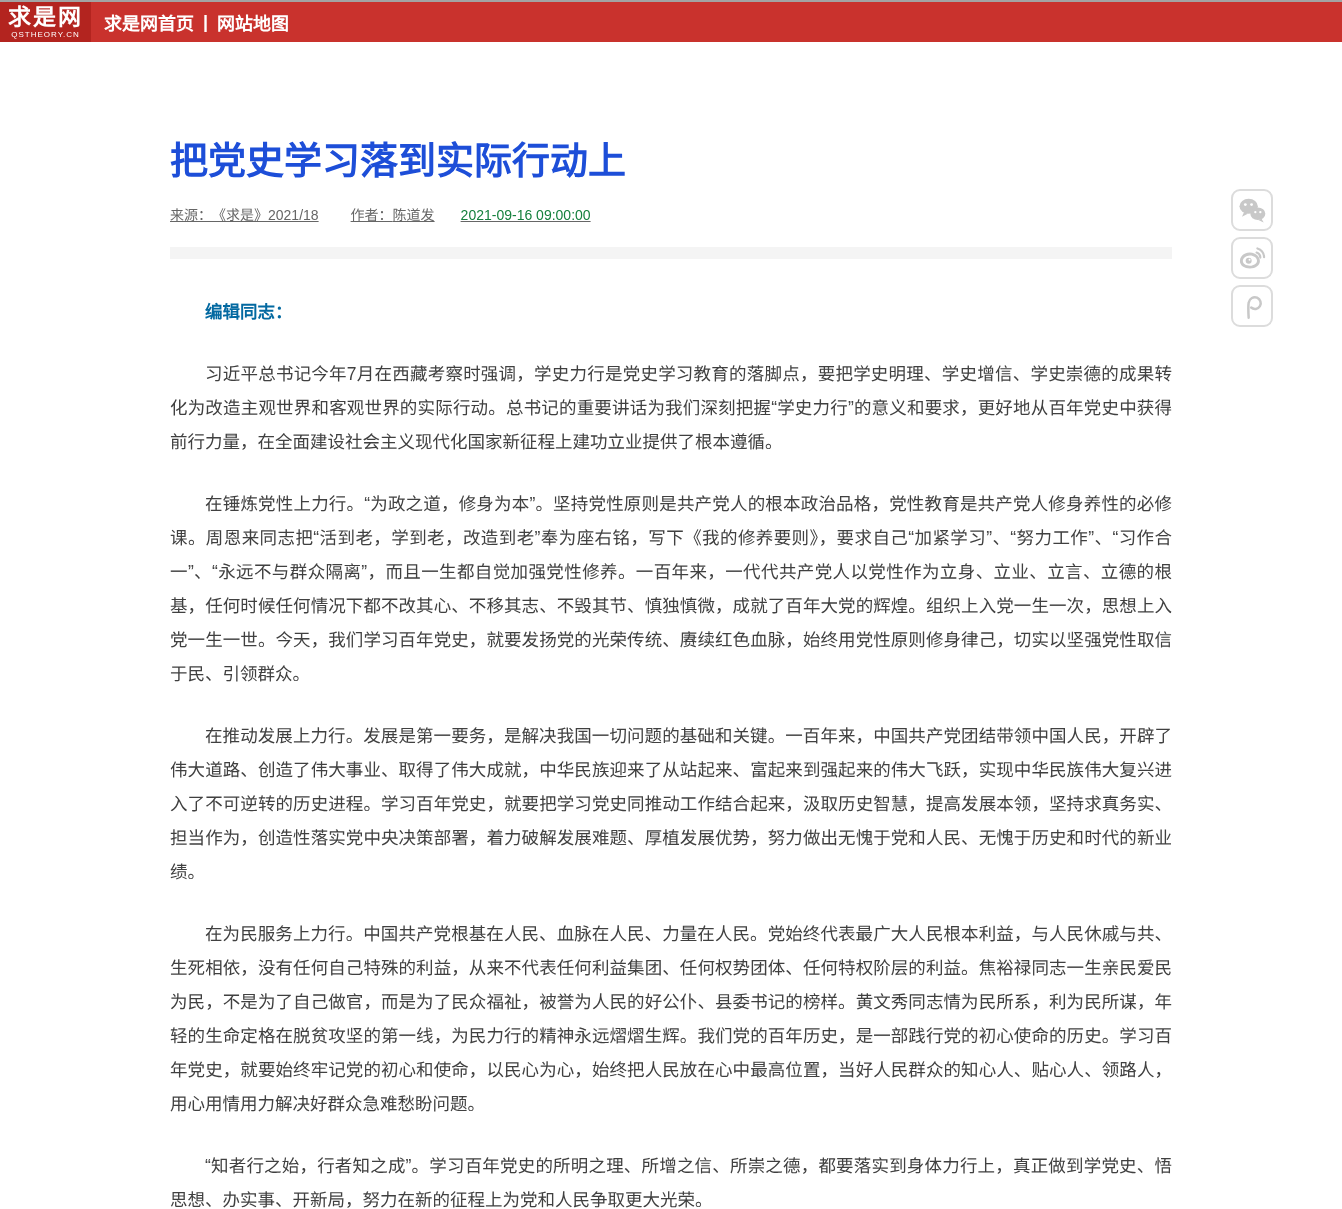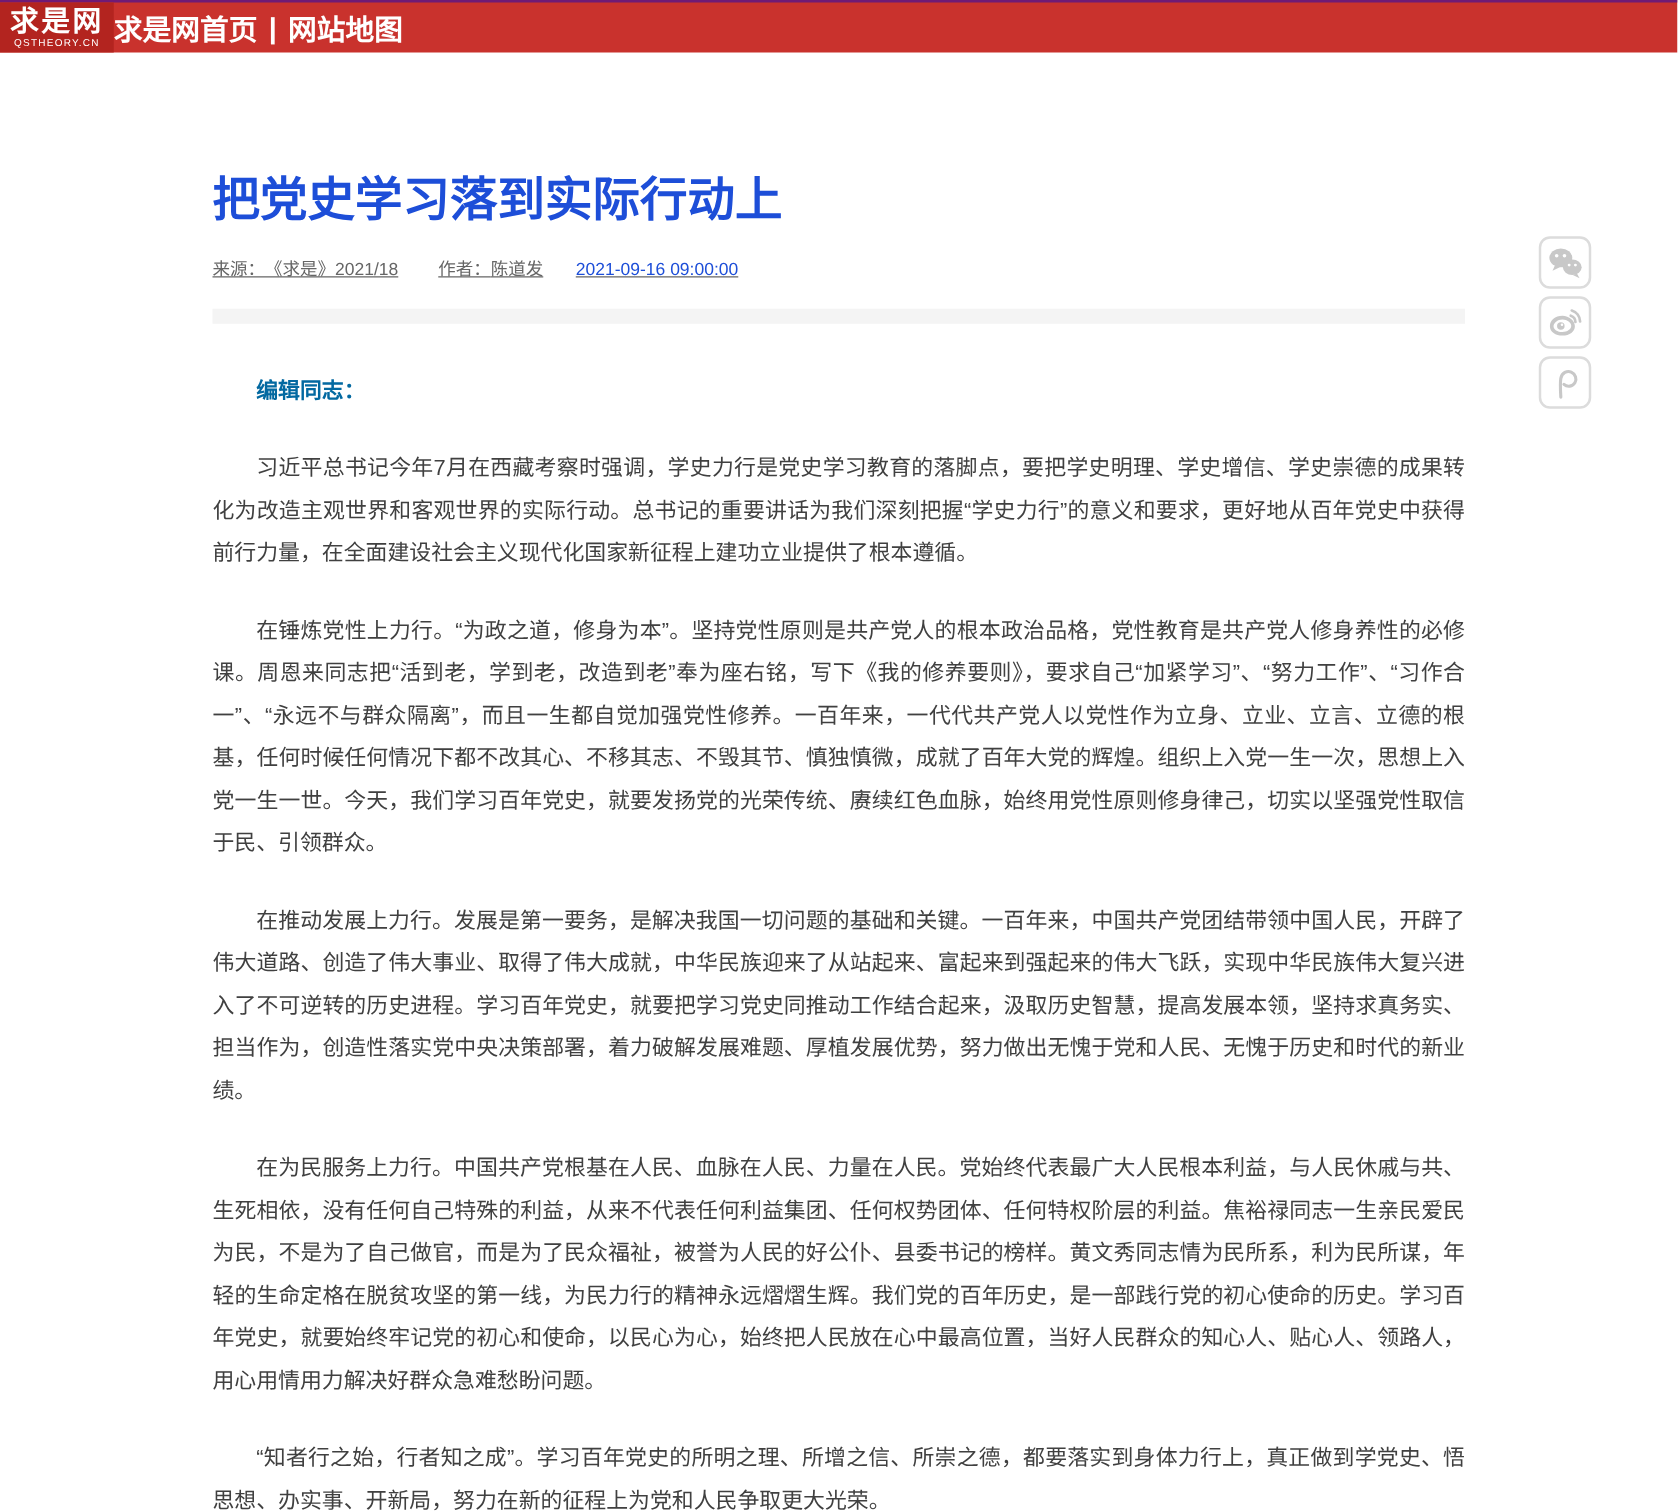--- a/index.html
+++ b/index.html
@@ -9,21 +9,21 @@
     min-height: 1209px;
     background: #ffffff;
     font-family: "Liberation Sans", sans-serif;
     position: relative;
   }
 
   
   .header {
     height: 42px;
     background: #c9322d;
-    border-top: 2px solid #701a75;
+    border-top: 2px solid #a3a3a3;
     display: flex;
     align-items: stretch;
   }
   .logo {
     width: 91px;
     background: #b3241f;
     display: flex;
     flex-direction: column;
     align-items: center;
     justify-content: center;
@@ -39,23 +39,24 @@
   }
   .logo-sub {
     font-size: 8px;
     font-weight: normal;
     letter-spacing: 1px;
     margin-top: 1px;
   }
   .nav {
     display: flex;
     align-items: center;
+    padding-left: 13px;
     gap: 9px;
     color: #fff;
-    font-size: 23px;
+    font-size: 18px;
     font-weight: bold;
   }
   .nav a {
     color: #fff;
     text-decoration: none;
     cursor: pointer;
   }
   .nav .sep { font-weight: bold; }
 
   
@@ -74,21 +75,21 @@
   .meta {
     margin-top: 20px;
     font-size: 14px;
     color: #666;
     display: flex;
     align-items: baseline;
     text-decoration: underline;
   }
   .meta .chunk { display: flex; align-items: baseline; }
   .meta .gap-lg { margin-left: 32px; }
-  .meta .time { color: #1d4ed8; margin-left: 26px; }
+  .meta .time { color: #15803d; margin-left: 26px; }
   .divider-bar {
     margin-top: 23px;
     height: 12px;
     background: #f4f4f4;
   }
 
   
   .article {
     margin-top: 36px;
     font-size: 17.5px;

